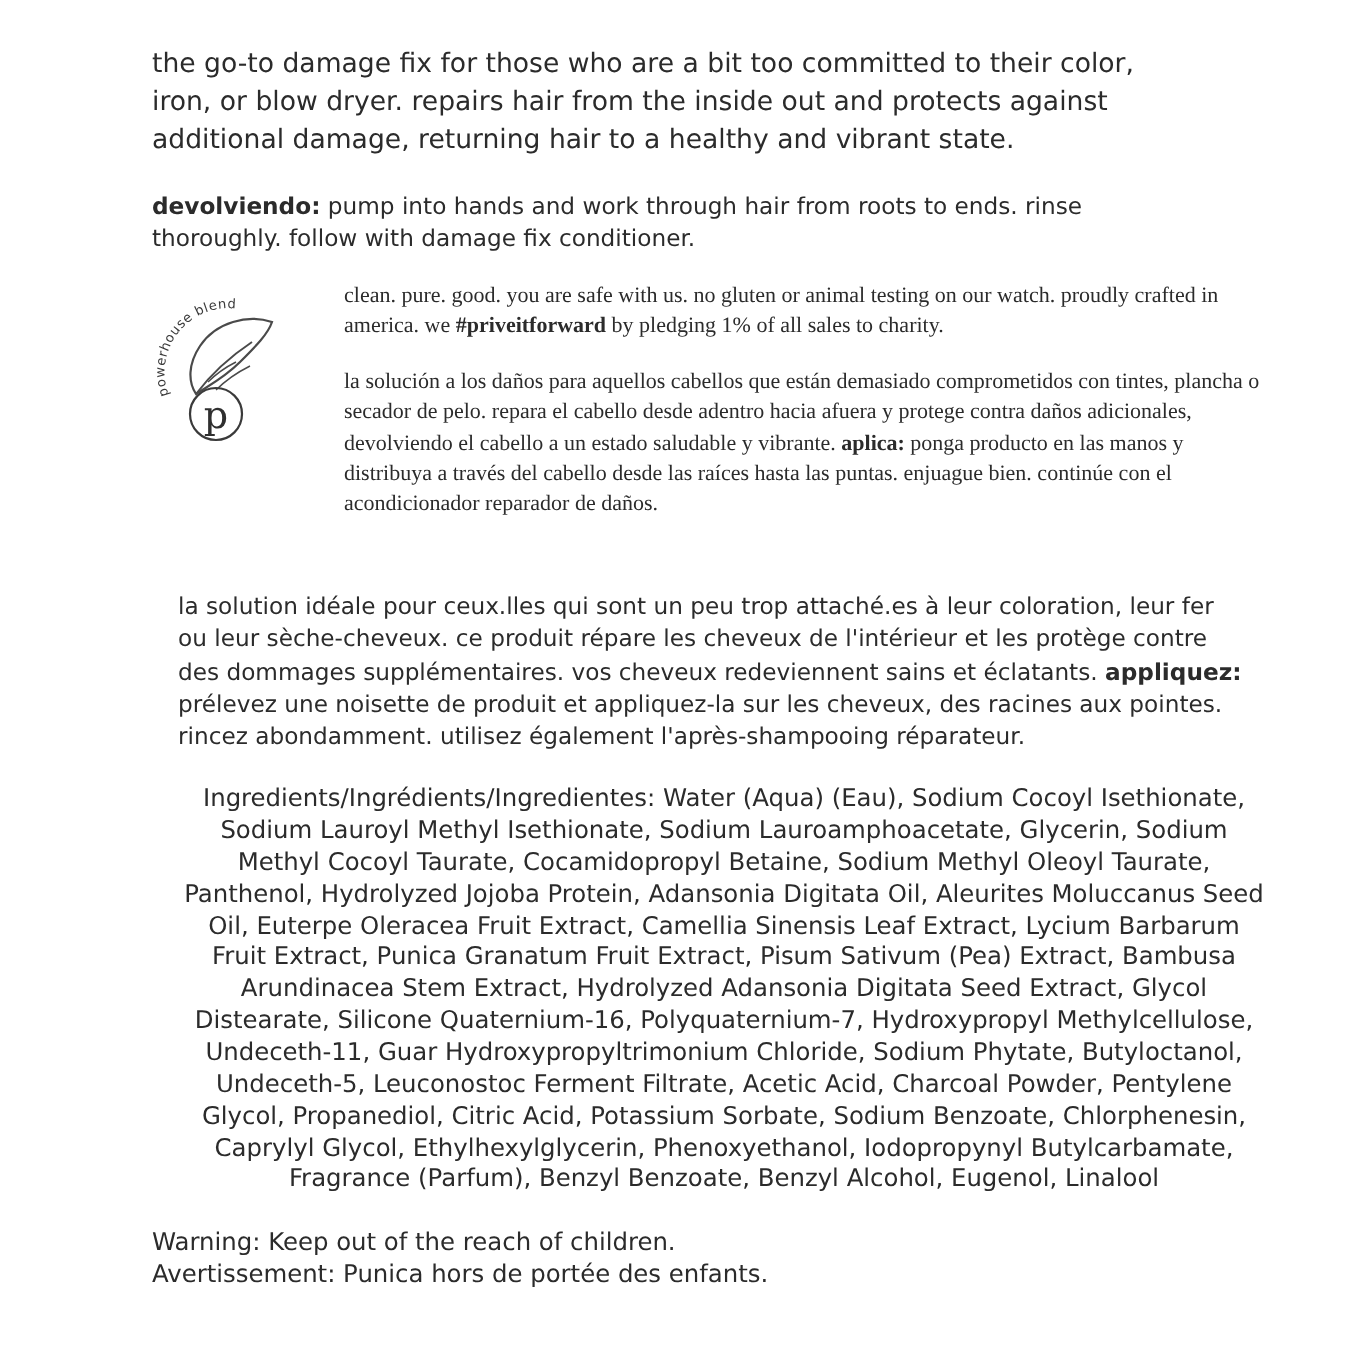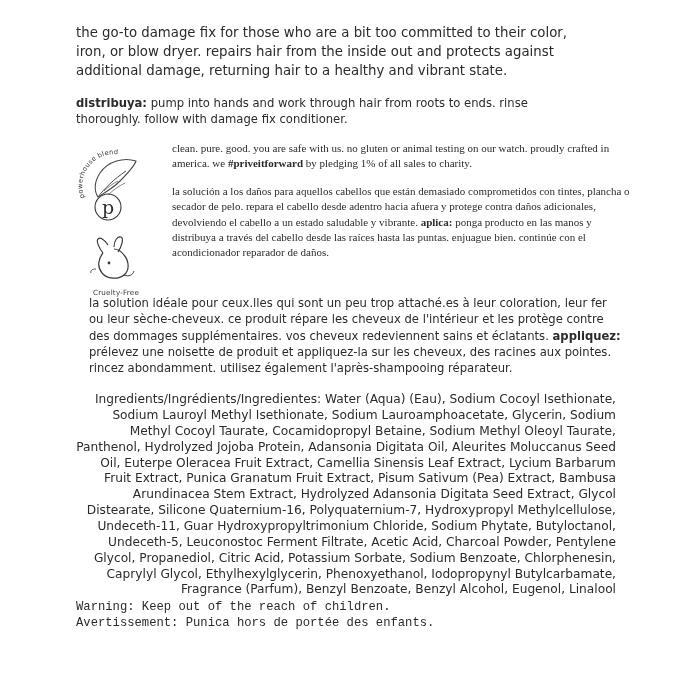--- a/index.html
+++ b/index.html
@@ -90,51 +90,50 @@
     font-size: 11.6px;
     line-height: 1.40;
     color: #2b2b2b;
     margin: 8px 0 16px 13px;
     width: 534px;
   }
   .ingredients {
     font-size: 12.2px;
     line-height: 1.30;
     color: #2b2b2b;
-    margin: 0;
+    margin: 16px;
     width: 540px;
-    text-align: right;
+    text-align: center;
   }
   .warnings {
     margin-top: 2px;
     font-size: 12.2px;
     line-height: 1.30;
     color: #2b2b2b;
     width: 540px;
-    font-family: Liberation Mono, monospace;
   }
   .warnings div {
     margin: 0;
   }
   .ph-text {
     font-size: 6.6px;
     fill: #3a3a3a;
     font-family: "DejaVu Sans", sans-serif;
     letter-spacing: 0.3px;
   }
 </style>
 </head>
 <body>
 
 <div class="page">
 
   <p class="lead">the go-to damage fix for those who are a bit too committed to their color, iron, or blow dryer. repairs hair from the inside out and protects against additional damage, returning hair to a healthy and vibrant state.</p>
 
   <p class="application">
-    <span class="bold">distribuya:</span><span> pump into hands and work through hair from roots to ends. rinse thoroughly. follow with damage fix conditioner.</span>
+    <span class="bold">devolviendo:</span><span> pump into hands and work through hair from roots to ends. rinse thoroughly. follow with damage fix conditioner.</span>
   </p>
 
   <div class="mid-block">
 
     <div class="badges">
 
       <div class="badge-powerhouse">
         <svg width="84" height="84" viewBox="0 0 84 84">
           <defs>
             <path id="arcpath" d="M 12,56 A 32,32 0 0 1 66,22" fill="none"></path>
@@ -149,31 +148,20 @@
             <circle cx="34" cy="62" r="13" fill="none" stroke="#3a3a3a" stroke-width="1.1"></circle>
             <text x="34" y="69" text-anchor="middle" font-family="DejaVu Serif, serif" font-size="19" fill="#2f2f2f">p</text>
           </g>
 
           <text class="ph-text">
             <textPath href="#arcpath" startOffset="4%">powerhouse blend</textPath>
           </text>
         </svg>
       </div>
 
-      <div class="badge-cruelty">
-        <svg width="56" height="52" viewBox="0 0 56 52">
-          <path d="M20,10 C16,4 12,2 10,4 C8,6 11,13 15,18" fill="none" stroke="#3a3a3a" stroke-width="1.2"></path>
-          <path d="M26,12 C26,5 30,1 33,2 C36,3 34,11 30,17" fill="none" stroke="#3a3a3a" stroke-width="1.2"></path>
-          <path d="M15,18 C10,24 9,32 14,38 C19,44 30,45 36,40 C42,35 41,26 36,20 C33,16 29,14 26,14" fill="none" stroke="#3a3a3a" stroke-width="1.2"></path>
-          <circle cx="21" cy="28" r="1.4" fill="#3a3a3a"></circle>
-          <path d="M36,40 C41,42 45,40 46,36" fill="none" stroke="#3a3a3a" stroke-width="1"></path>
-          <path d="M8,34 C4,34 2,36 3,38" fill="none" stroke="#3a3a3a" stroke-width="0.9"></path>
-        </svg>
-        <div class="cruelty-label">Cruelty-Free</div>
-      </div>
 
     </div>
 
     <div class="mid-text">
       <p>
         <span>clean. pure. good. you are safe with us. no gluten or animal testing on our watch. proudly crafted in america. we <span class="bold">#priveitforward</span> by pledging 1% of all sales to charity.</span>
       </p>
       <p>
         <span>la solución a los daños para aquellos cabellos que están demasiado comprometidos con tintes, plancha o secador de pelo. repara el cabello desde adentro hacia afuera y protege contra daños adicionales, devolviendo el cabello a un estado saludable y vibrante. </span><span class="bold">aplica:</span><span> ponga producto en las manos y distribuya a través del cabello desde las raíces hasta las puntas. enjuague bien. continúe con el acondicionador reparador de daños.</span>
       </p>

